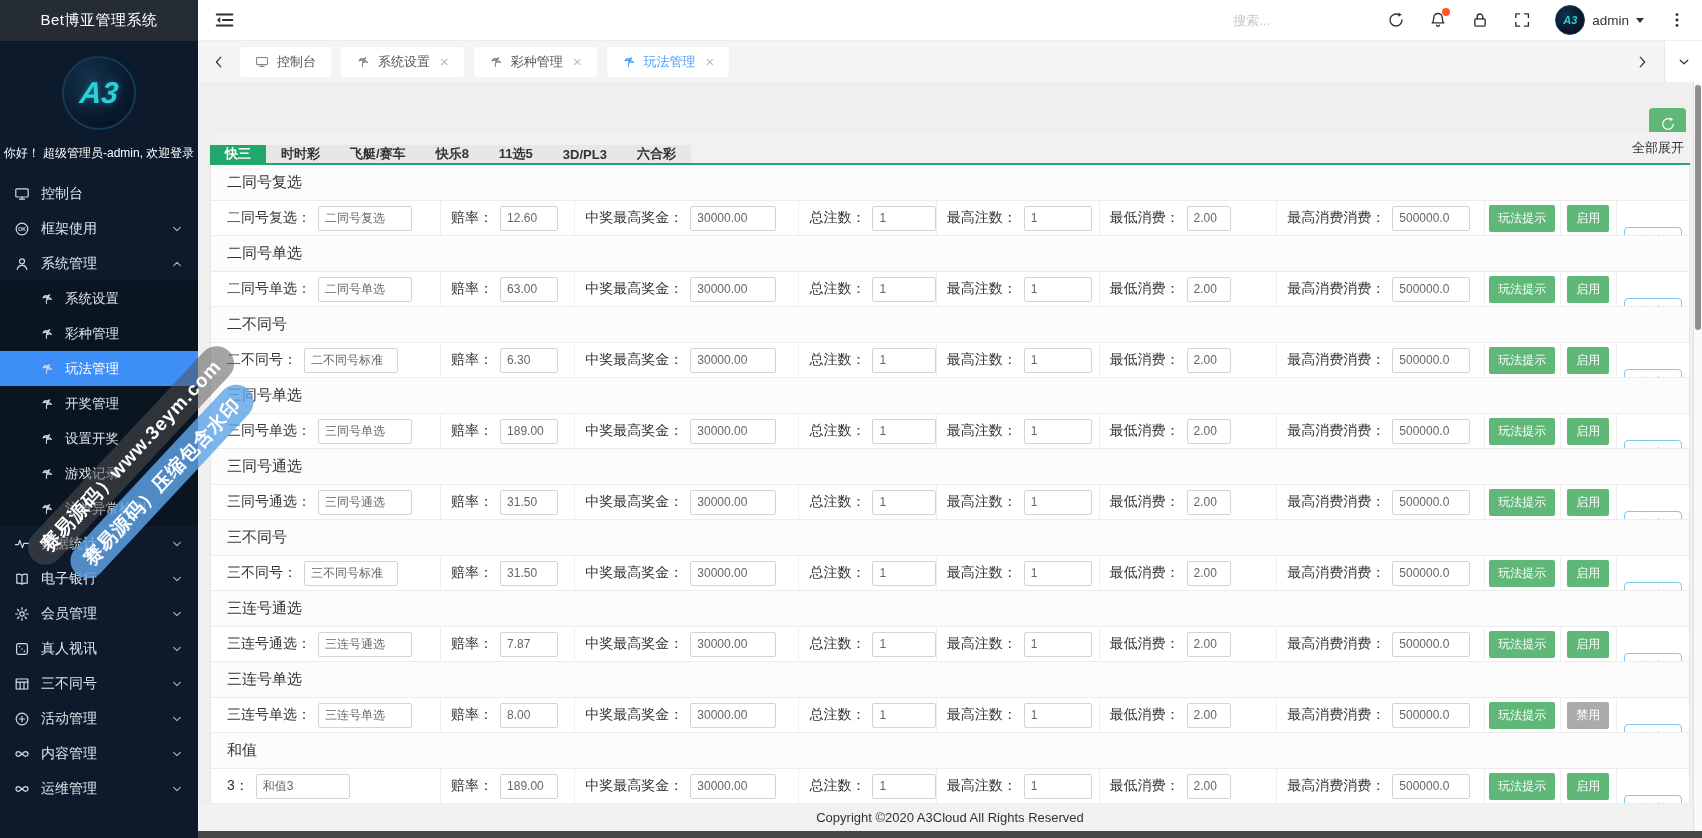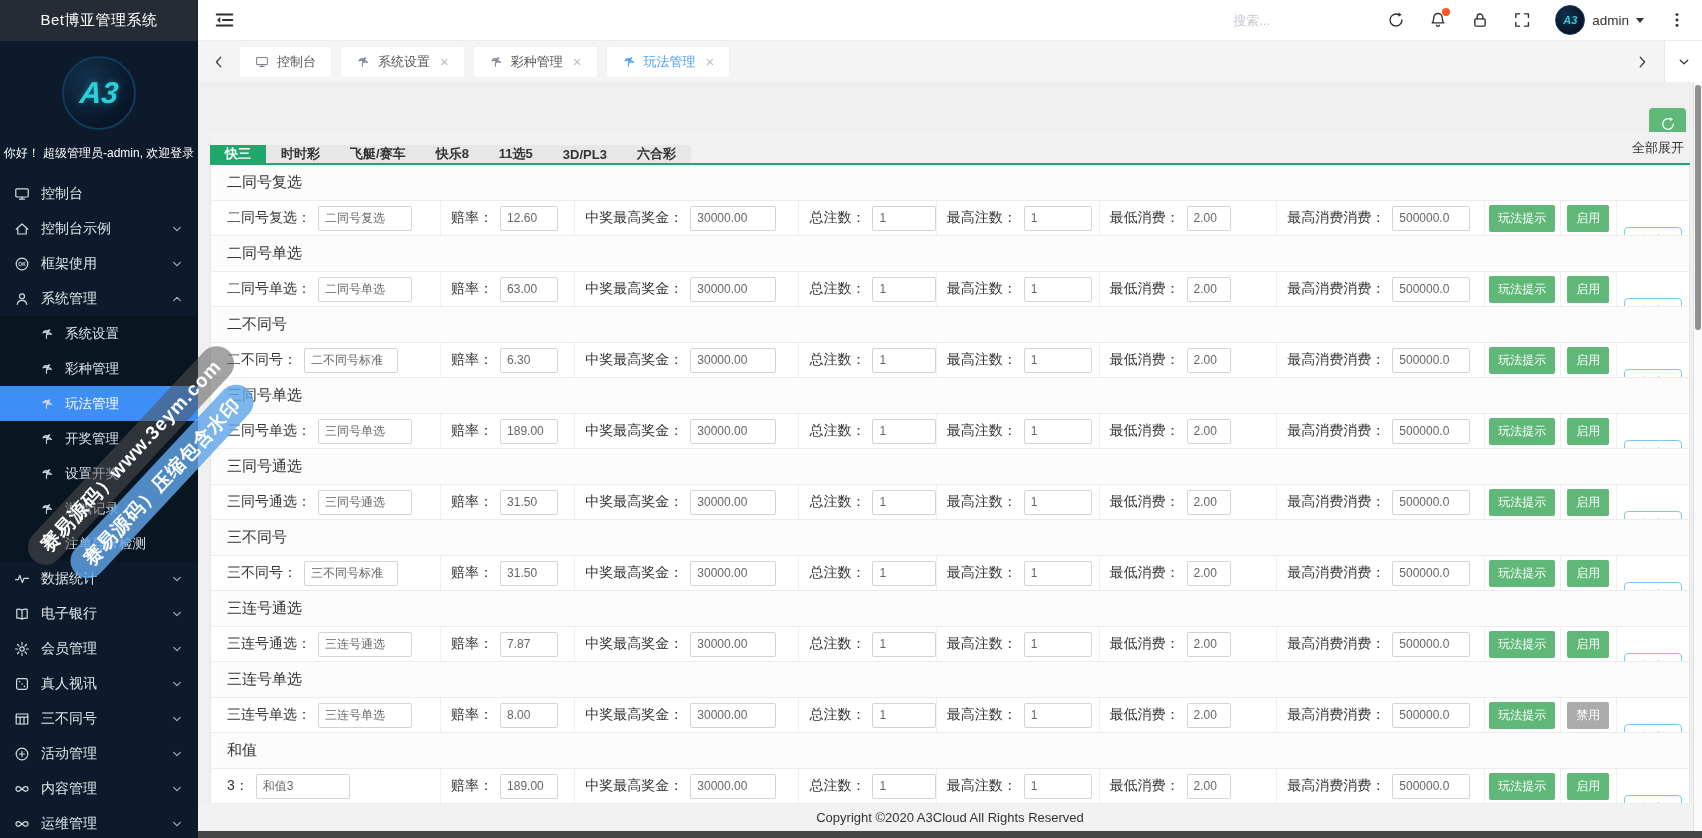--- a/index.html
+++ b/index.html
@@ -104,33 +104,20 @@
   <div class="greeting">你好！ 超级管理员-admin, 欢迎登录</div>
   <div class="menu">
       <div class="menu-item">
         <span class="mi-icon icon">
           <svg viewBox="0 0 16 16" fill="none" stroke="currentColor" stroke-width="1.2" stroke-linecap="round" stroke-linejoin="round">
             <rect x="1.8" y="2.8" width="12.4" height="8.2" rx="1"></rect>
             <path d="M5.5 13.2h5M8 11v2.2"></path>
           </svg>
         </span>
         <span class="mi-label">控制台</span>
-      </div>
-      <div class="menu-item">
-        <span class="mi-icon icon">
-          <svg viewBox="0 0 16 16" fill="none" stroke="currentColor" stroke-width="1.2" stroke-linecap="round" stroke-linejoin="round">
-            <path d="M2.2 8.2 8 3l5.8 5.2M3.8 7.5V13h8.4V7.5"></path>
-          </svg>
-        </span>
-        <span class="mi-label">控制台示例</span>
-        <span class="chev icon sm">
-          <svg viewBox="0 0 16 16" fill="none" stroke="currentColor" stroke-width="1.2" stroke-linecap="round" stroke-linejoin="round">
-            <path d="M4.2 6.2 8 9.8l3.8-3.6"></path>
-          </svg>
-        </span>
       </div>
       <div class="menu-item">
         <span class="mi-icon icon">
           <svg viewBox="0 0 16 16" fill="none" stroke="currentColor" stroke-width="1.2" stroke-linecap="round" stroke-linejoin="round">
             <circle cx="8" cy="8" r="5.8"></circle>
             <text x="8" y="10.2" text-anchor="middle" font-size="5" fill="currentColor" stroke="none" font-weight="bold">OK</text>
           </svg>
         </span>
         <span class="mi-label">框架使用</span>
         <span class="chev icon sm">

